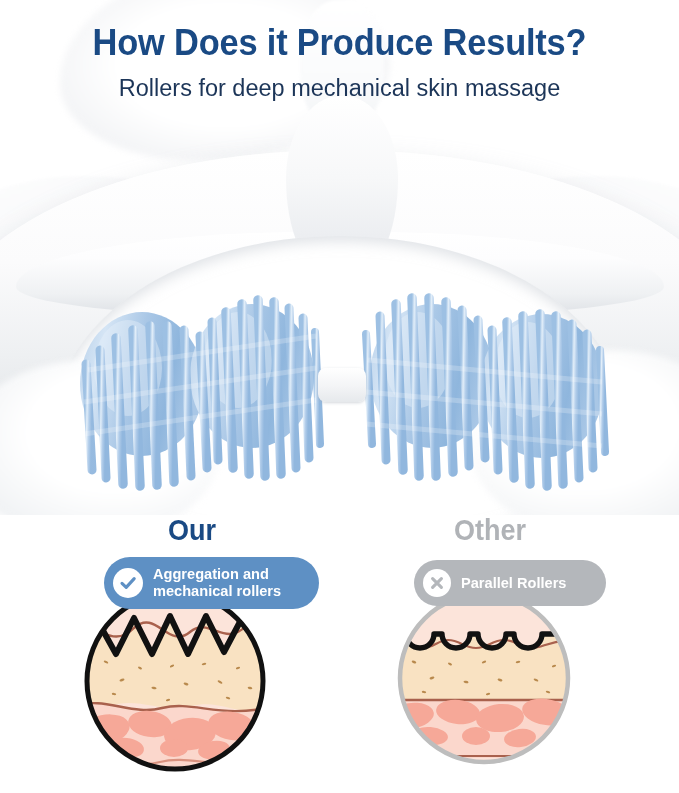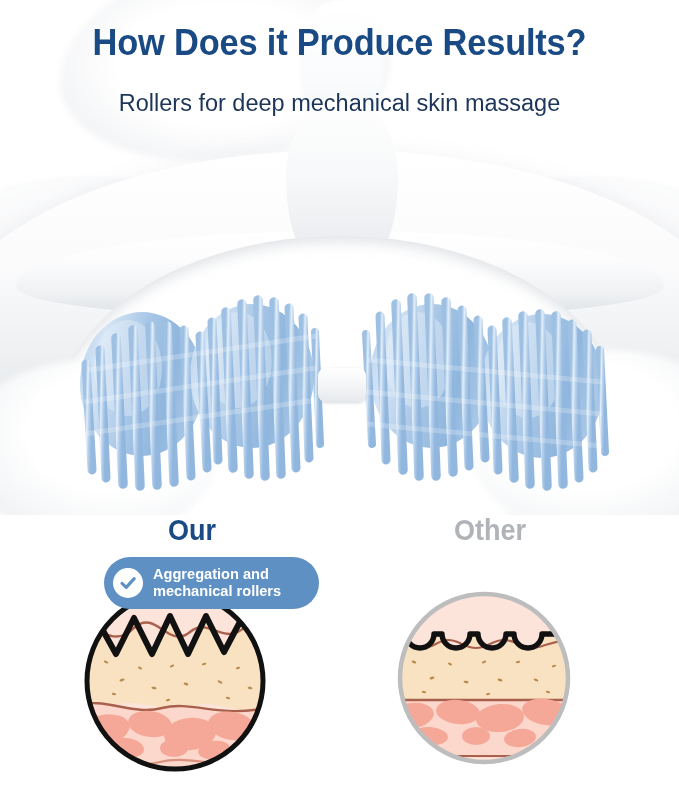--- a/index.html
+++ b/index.html
@@ -31,21 +31,21 @@
     font-weight: bold;
     letter-spacing: -0.2px;
     color: #1a4a84;
     font-family: "Liberation Sans Narrow", "Liberation Sans", sans-serif;
     transform: scaleX(0.93);
     white-space: nowrap;
     line-height: 42px;
     text-shadow: 0 1px 0 rgba(255,255,255,0.85);
   }
   .subtitle {
-    margin-top: 25px;
+    margin-top: 10px;
     font-size: 23.5px;
     font-weight: 400;
     color: #1c3558;
     white-space: nowrap;
     line-height: 28px;
   }
 
   
   .device-stage {
     position: absolute;
@@ -437,20 +437,28 @@
           <path d="M-6,36 L14,30 L34,66 L52,30 L70,66 L88,28 L106,66 L124,28 L142,64 L160,30 L192,34" stroke="#111111" stroke-width="6" fill="none" stroke-linejoin="round" stroke-linecap="round"></path>
         </g>
         <circle cx="93" cy="93" r="88" fill="none" stroke="#111111" stroke-width="5"></circle>
       </svg>
     </div>
   </div>
 
   <div class="col" id="col-other">
     <div class="col-heading" id="heading-other">Other</div>
 
+    <div class="pill" id="pill-other">
+      <span class="pill-icon">
+        <svg width="20" height="20" viewBox="0 0 20 20" xmlns="http://www.w3.org/2000/svg">
+          <path d="M5.6,5.6 L14.4,14.4 M14.4,5.6 L5.6,14.4" stroke="#b4b7bb" stroke-width="3.1" stroke-linecap="round"></path>
+        </svg>
+      </span>
+      <span class="pill-text">Parallel Rollers</span>
+    </div>
 
     <div class="skin-circle" id="circle-other">
       <svg viewBox="0 0 176 176" width="176" height="176" xmlns="http://www.w3.org/2000/svg">
         <defs>
           <clipPath id="clipOther">
               <circle cx="88" cy="88" r="84"></circle>
             </clipPath>
         </defs>
         <g clip-path="url(#clipOther)">
           <rect x="0" y="0" width="176" height="176" fill="#fce4da"></rect>

